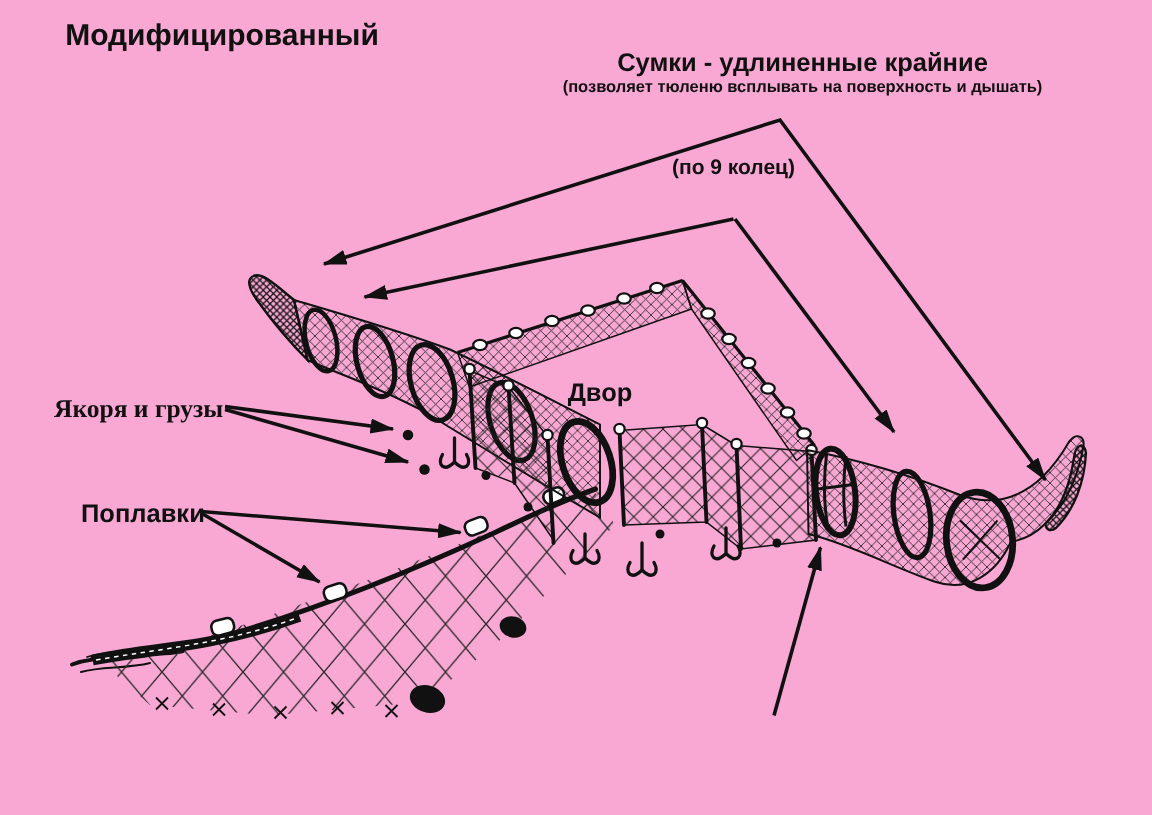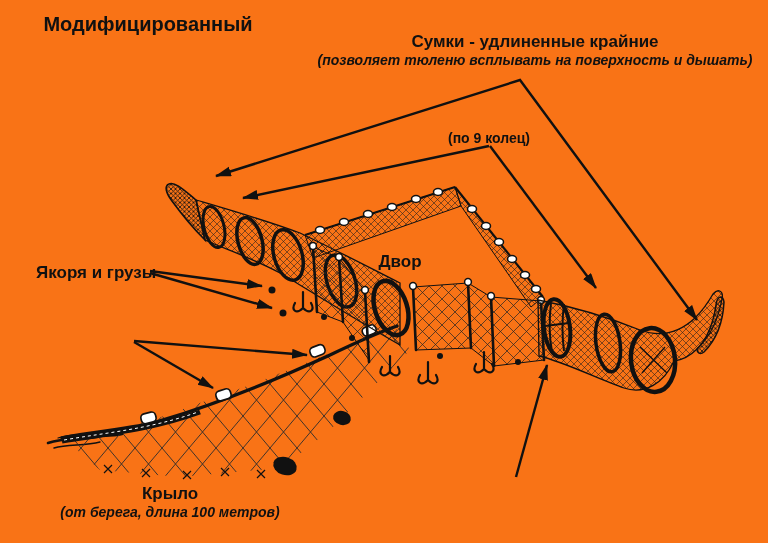--- a/index.html
+++ b/index.html
@@ -1,27 +1,27 @@
 <!DOCTYPE html>
 <html><head>
 <meta charset="utf-8">
 <style>
   html,body{margin:0;padding:0;background:#fff;}
   .stage{
-    position:relative;width:768px;height:543px;background:#f97316;
+    position:relative;width:768px;height:543px;background:#f9a8d4;
     font-family:"Liberation Sans", sans-serif;color:#111;overflow:hidden;
   }
   .stage svg{position:absolute;left:0;top:0;}
   .lbl{position:absolute;font-weight:bold;color:#111;text-align:center;line-height:1.24;white-space:nowrap;}
   .ctr{transform:translateX(-50%);}
   .t20{font-size:20px;}
   .t17{font-size:17px;}
   .t16{font-size:16.5px;}
-  .t14{font-size:14px;margin-top:27px;}
-  .t13{font-size:14px;font-style:italic;}
+  .t14{font-size:14px;}
+  .t13{font-size:11px;}
   .note{font-weight:bold;}
 </style>
 </head>
 <body>
 
 <div class="stage">
 
   <svg width="768" height="543" viewBox="0 0 768 543">
     <defs>
       <marker id="ah" markerUnits="userSpaceOnUse" markerWidth="18" markerHeight="12" refX="15" refY="5" orient="auto-start-reverse">
@@ -186,26 +186,23 @@
 
   <div class="lbl ctr" style="left:535px;top:31px;">
     <div class="t17">Сумки - удлиненные крайние</div>
     <div class="t13 note">(позволяет тюленю всплывать на поверхность и дышать)</div>
   </div>
 
   <div class="lbl ctr" style="left:489px;top:103px;">
     <div class="t14 note">(по 9 колец)</div>
   </div>
 
-  <div class="lbl t17" style="left:36px;top:262px;">Якоря и грузы</div>
-
+  <div class="lbl t17" style="left:36px;top:262px;font-family:Liberation Serif, serif;">Якоря и грузы</div>
+
+  <div class="lbl t17" style="left:54px;top:332px;">Поплавки</div>
 
   <div class="lbl ctr t17" style="left:400px;top:251px;">Двор</div>
 
-  <div class="lbl ctr" style="left:170px;top:483px;">
-    <div class="t17">Крыло</div>
-    <div class="t13 note">(от берега, длина 100 метров)</div>
-  </div>
 
   <div class="lbl ctr" style="left:565px;top:469px;">
   </div>
 
 </div>
 
 </body></html>

